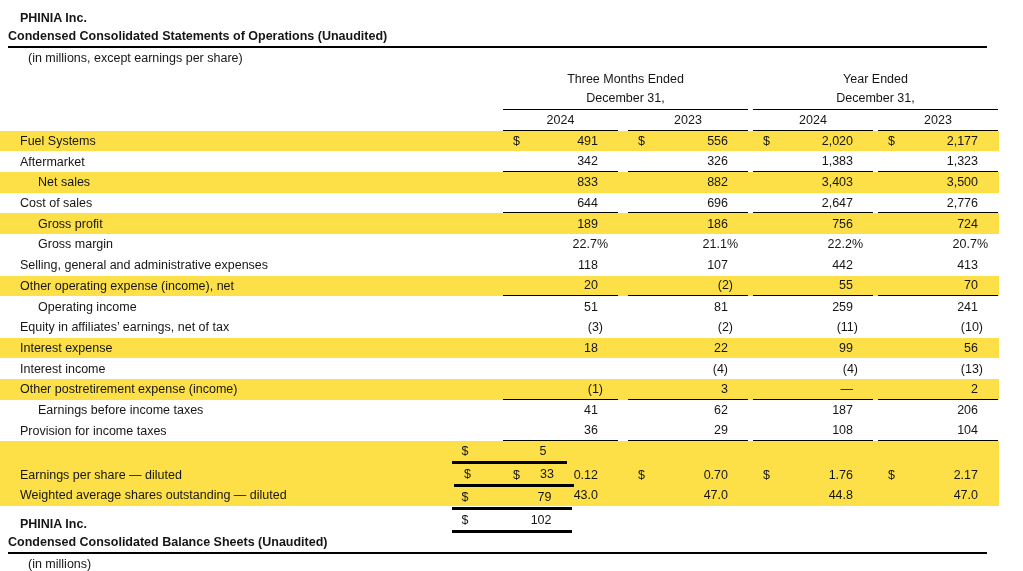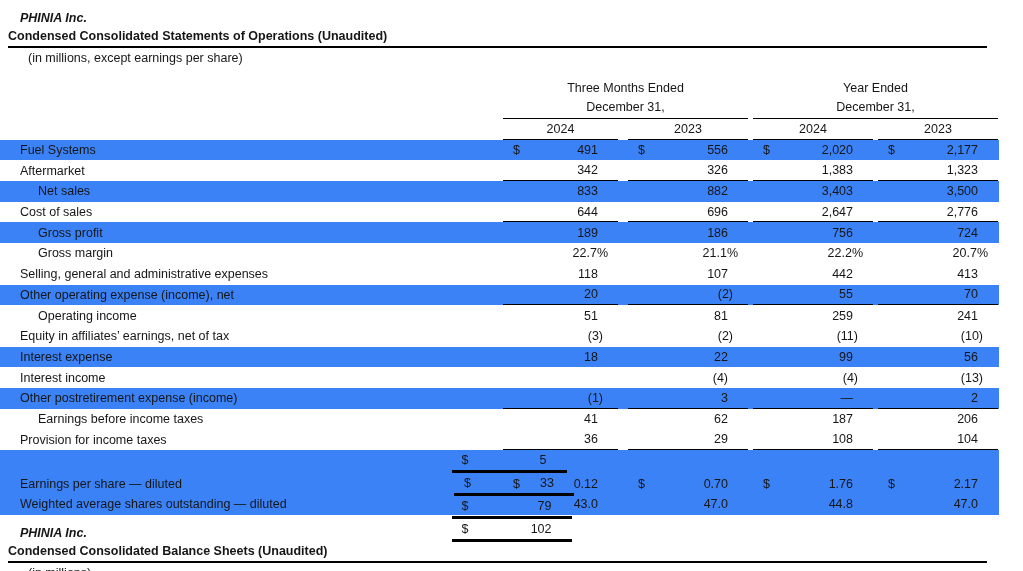--- a/index.html
+++ b/index.html
@@ -2,21 +2,21 @@
 <html><head>
 <meta charset="utf-8">
 <style>
   * { margin:0; padding:0; box-sizing:border-box; }
   html,body { width:1023px; height:571px; background:#ffffff; overflow:hidden; }
   body {
     font-family:"Liberation Sans","DejaVu Sans",sans-serif;
     font-size:12.5px; color:#161616;
     padding-top:9px;
   }
-  .hpad { padding-left:20px;font-style:italic; }
+  .hpad { padding-left:20px; }
   .company { font-weight:bold; line-height:18px; }
   .doc-title {
     font-weight:bold; line-height:18px;
     width:979px; margin-left:8px;
     border-bottom:2px solid #000;
     padding-bottom:1px; margin-bottom:2px;
   }
   .subtitle { line-height:17px; margin-left:28px; }
 
   
@@ -31,26 +31,26 @@
   }
   .col.c1 { width:115px; }
   .col.c2 { margin-left:10px; }
   .col.c3 { margin-left:5px; }
   .col.c4 { margin-left:5px; }
   .dollar { padding-left:10px; }
   .val { padding-right:20px; white-space:nowrap; }
   .col.hang-pct  .val { padding-right:10px; }
   .col.hang-paren .val { padding-right:15px; }
 
-  .shaded { background:#3b82f6; }
+  .shaded { background:#fde047; }
   .rule-thin  .col { border-bottom:1.5px solid #000; }
   .rule-thick .col { border-bottom:3px solid #000; }
 
   
-  .hgroups { margin-top:12px; }
+  .hgroups { margin-top:3px; }
   .hlabel { flex:1 1 auto; }
   .group {
     width:245px; flex:0 0 auto; text-align:center;
     line-height:19px; border-bottom:1px solid #000; padding-bottom:1px;
   }
   .group.g2 { margin-left:5px; }
   .hyears { height:20.5px; }
   .ycol {
     flex:0 0 auto; text-align:right; border-bottom:1.5px solid #000;
     display:flex; align-items:center; justify-content:center; height:100%;

